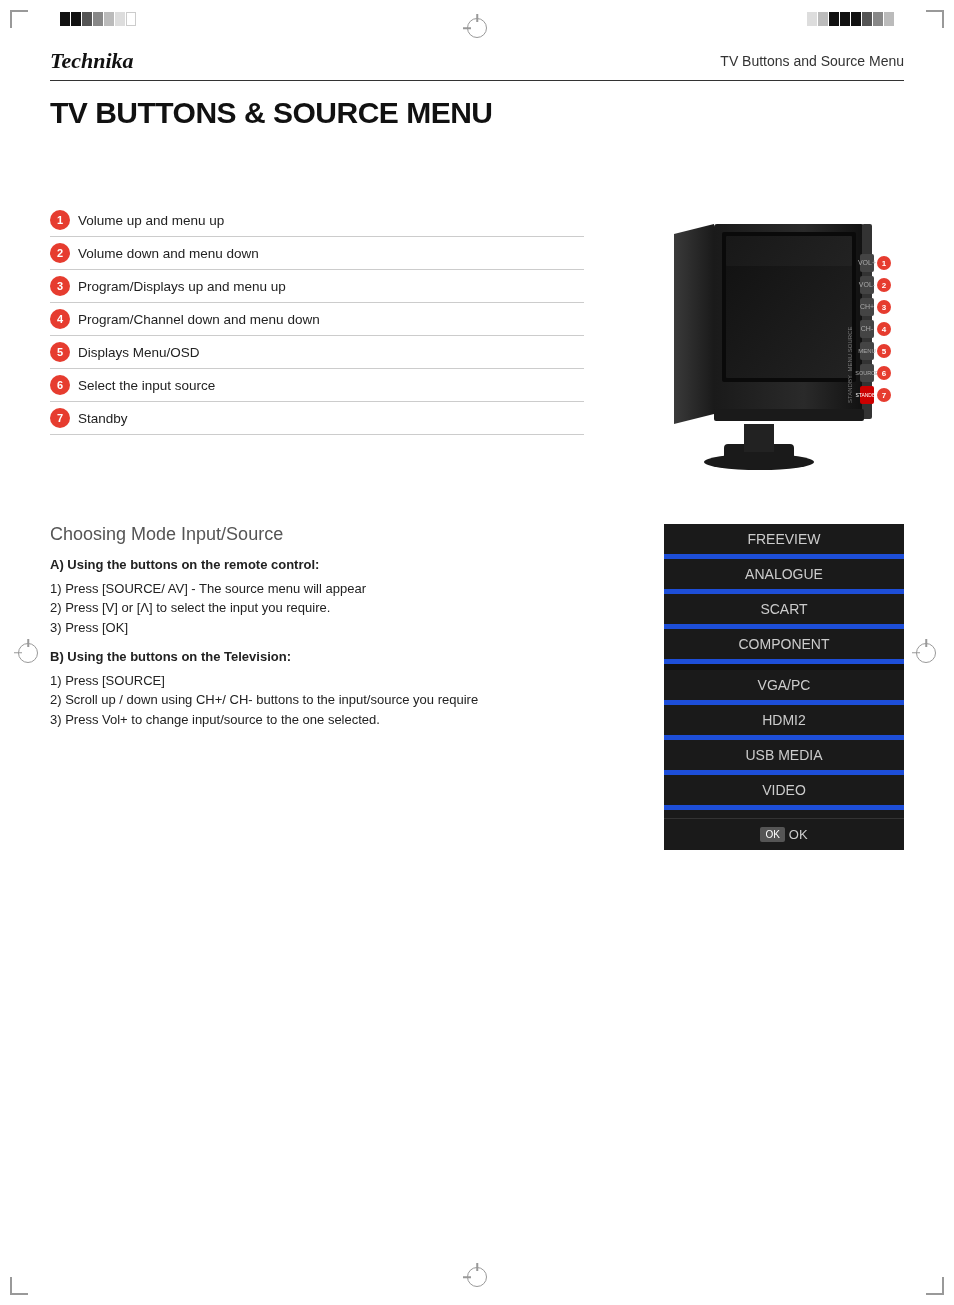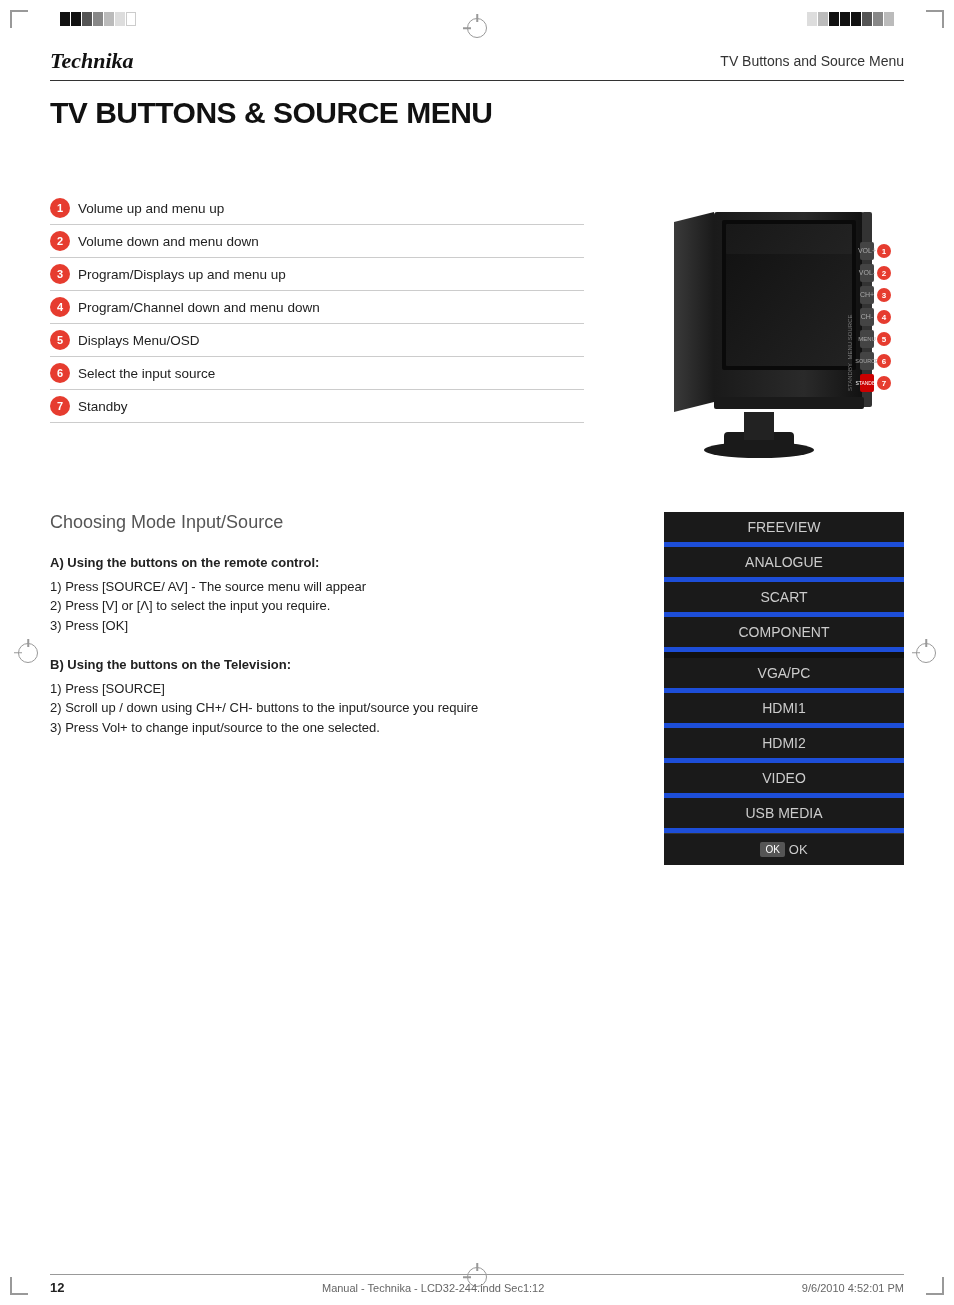--- a/index.html
+++ b/index.html
@@ -101,21 +101,21 @@
       right: 50px;
       bottom: 60px;
     }
 
     
     .page-title {
       font-size: 30px;
       font-weight: 900;
       color: #111;
       margin-top: 16px;
-      margin-bottom: 12px;
+      margin-bottom: 24px;
       letter-spacing: -0.5px;
     }
 
     
     .top-section {
       display: flex;
       gap: 20px;
       margin-top: 10px;
       min-height: 320px;
     }
@@ -195,21 +195,20 @@
     .choosing-mode p {
       font-size: 13px;
       color: #222;
       line-height: 1.5;
       margin-bottom: 10px;
     }
 
     .choosing-mode p.bold-heading {
       font-weight: bold;
       margin-bottom: 4px;
-      margin-top: 20px;
     }
 
     
     .input-source-panel {
       width: 240px;
       flex-shrink: 0;
       background: #1a1a1a;
       color: #fff;
       padding: 0;
     }
@@ -234,20 +233,21 @@
     .panel-ok {
       text-align: center;
       padding: 8px 0;
       color: #ccc;
       font-size: 13px;
       display: flex;
       align-items: center;
       justify-content: center;
       gap: 4px;
       border-top: 1px solid #333;
+      margin-top: 8px;
     }
 
     .ok-btn {
       background: #555;
       color: #fff;
       font-size: 10px;
       padding: 2px 5px;
       border-radius: 2px;
     }
 
@@ -474,32 +474,26 @@
         <p>1) Press [SOURCE]<br>2) Scroll up / down using CH+/ CH- buttons to the input/source you require<br>3) Press Vol+ to change input/source to the one selected.</p>
       </div>
 
       <div class="input-source-panel">
         <div class="source-item">FREEVIEW</div>
         <div class="source-item">ANALOGUE</div>
         <div class="source-item">SCART</div>
         <div class="source-item">COMPONENT</div>
         <div class="source-item" style="padding:3px 0; background:#111; border:none;"></div>
         <div class="source-item">VGA/PC</div>
-        <div class="source-item">HDMI1</div>
         <div class="source-item">HDMI2</div>
+        <div class="source-item">USB MEDIA</div>
         <div class="source-item">VIDEO</div>
-        <div class="source-item">USB MEDIA</div>
         <div class="panel-ok">
           <span class="ok-btn">OK</span>
           <span>OK</span>
         </div>
       </div>
 
     </div>
   </div>
 
-  <div class="footer">
-    <span class="page-number">12</span>
-    <span>Manual - Technika - LCD32-244.indd   Sec1:12</span>
-    <span>9/6/2010   4:52:01 PM</span>
-  </div>
 
 </div>
 
 </body></html>

